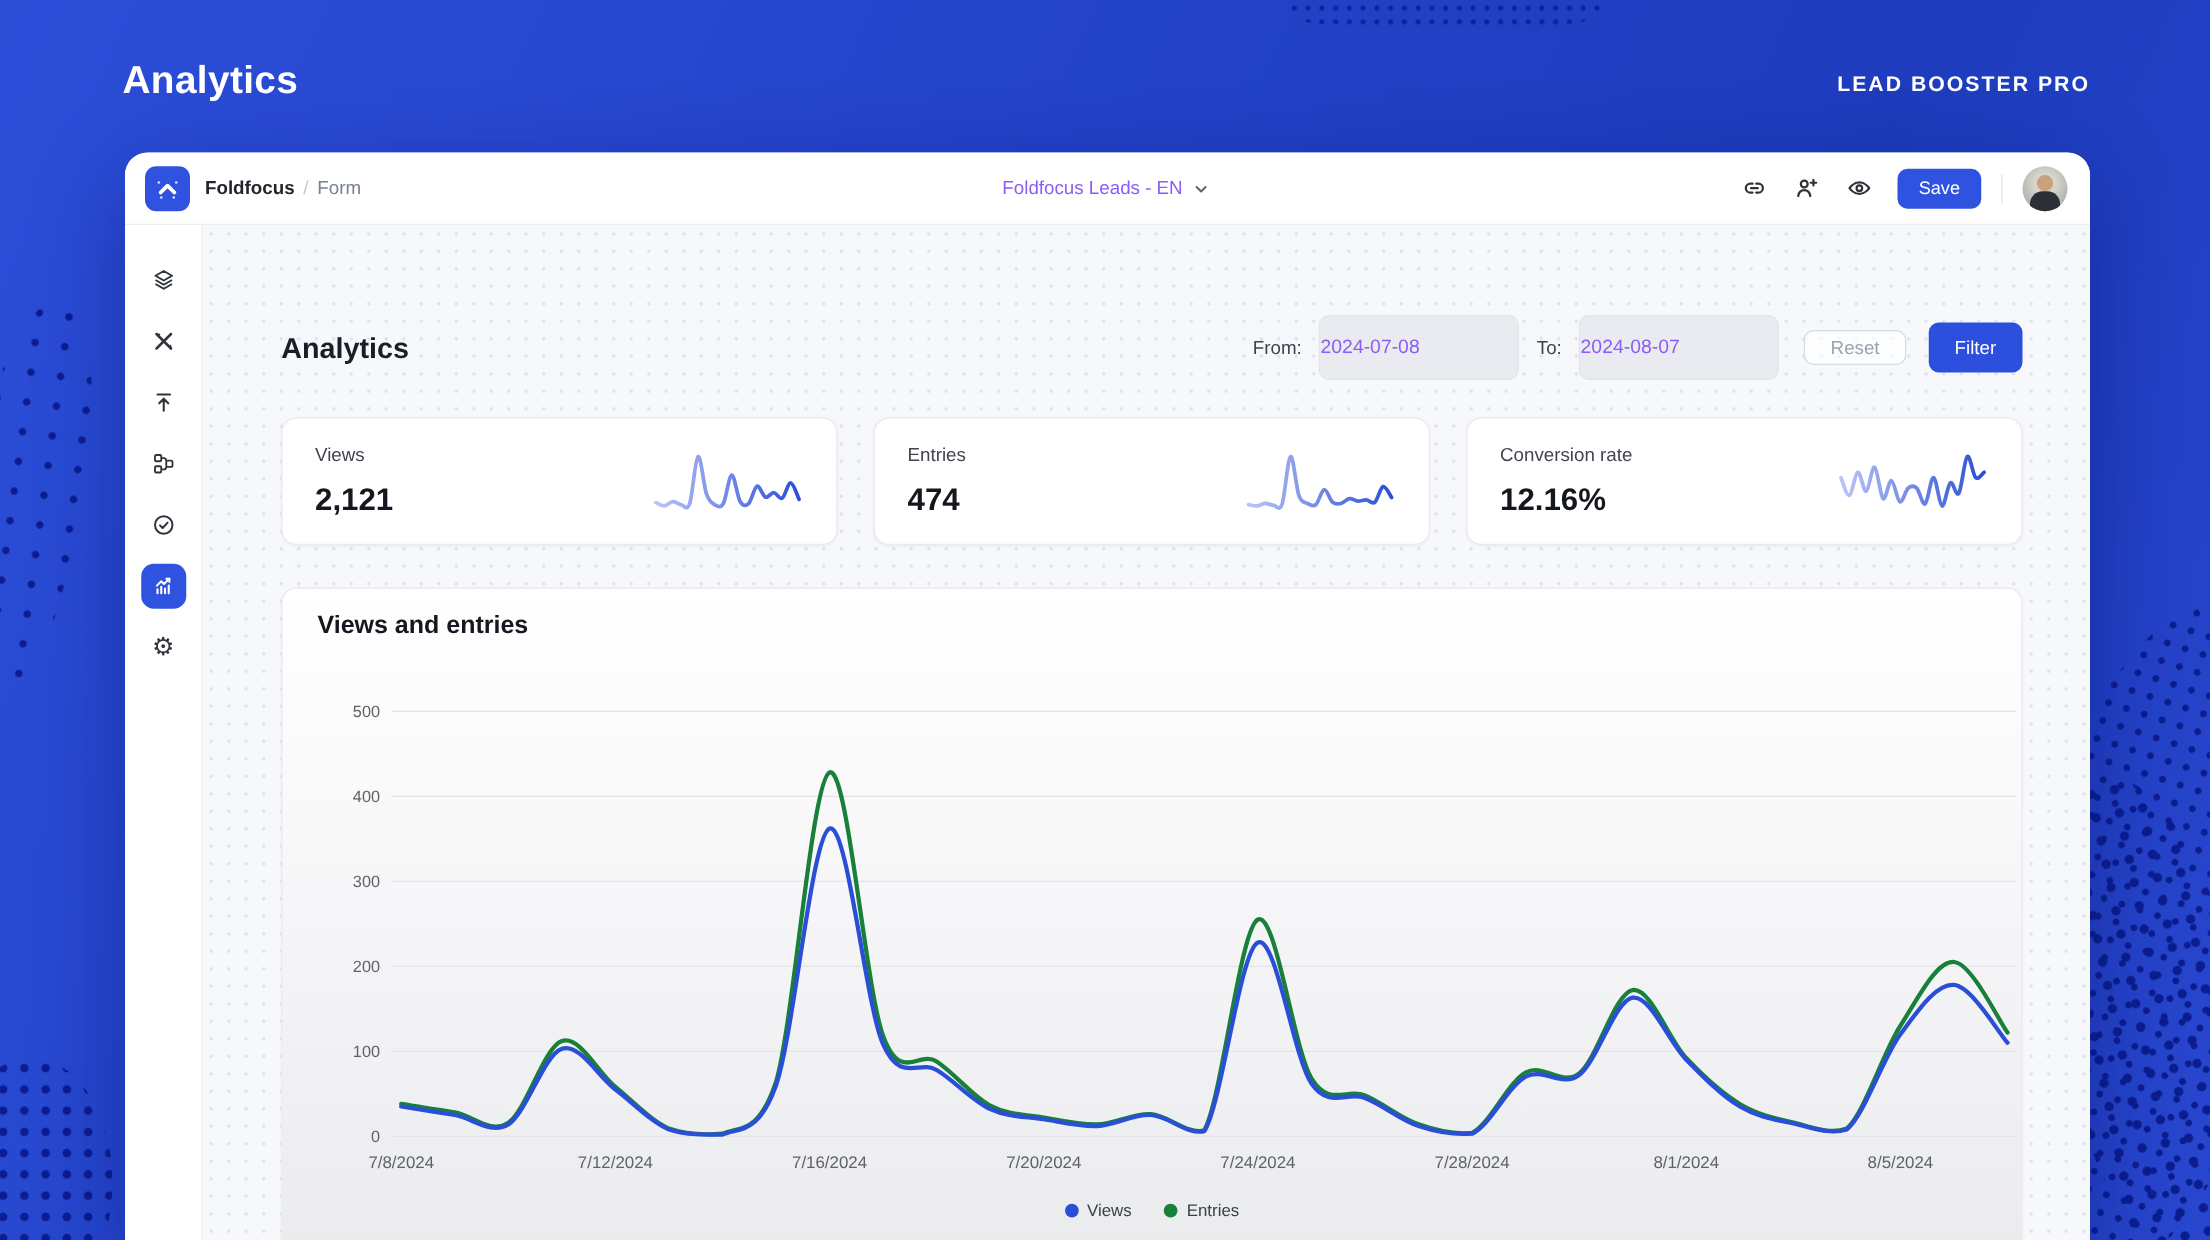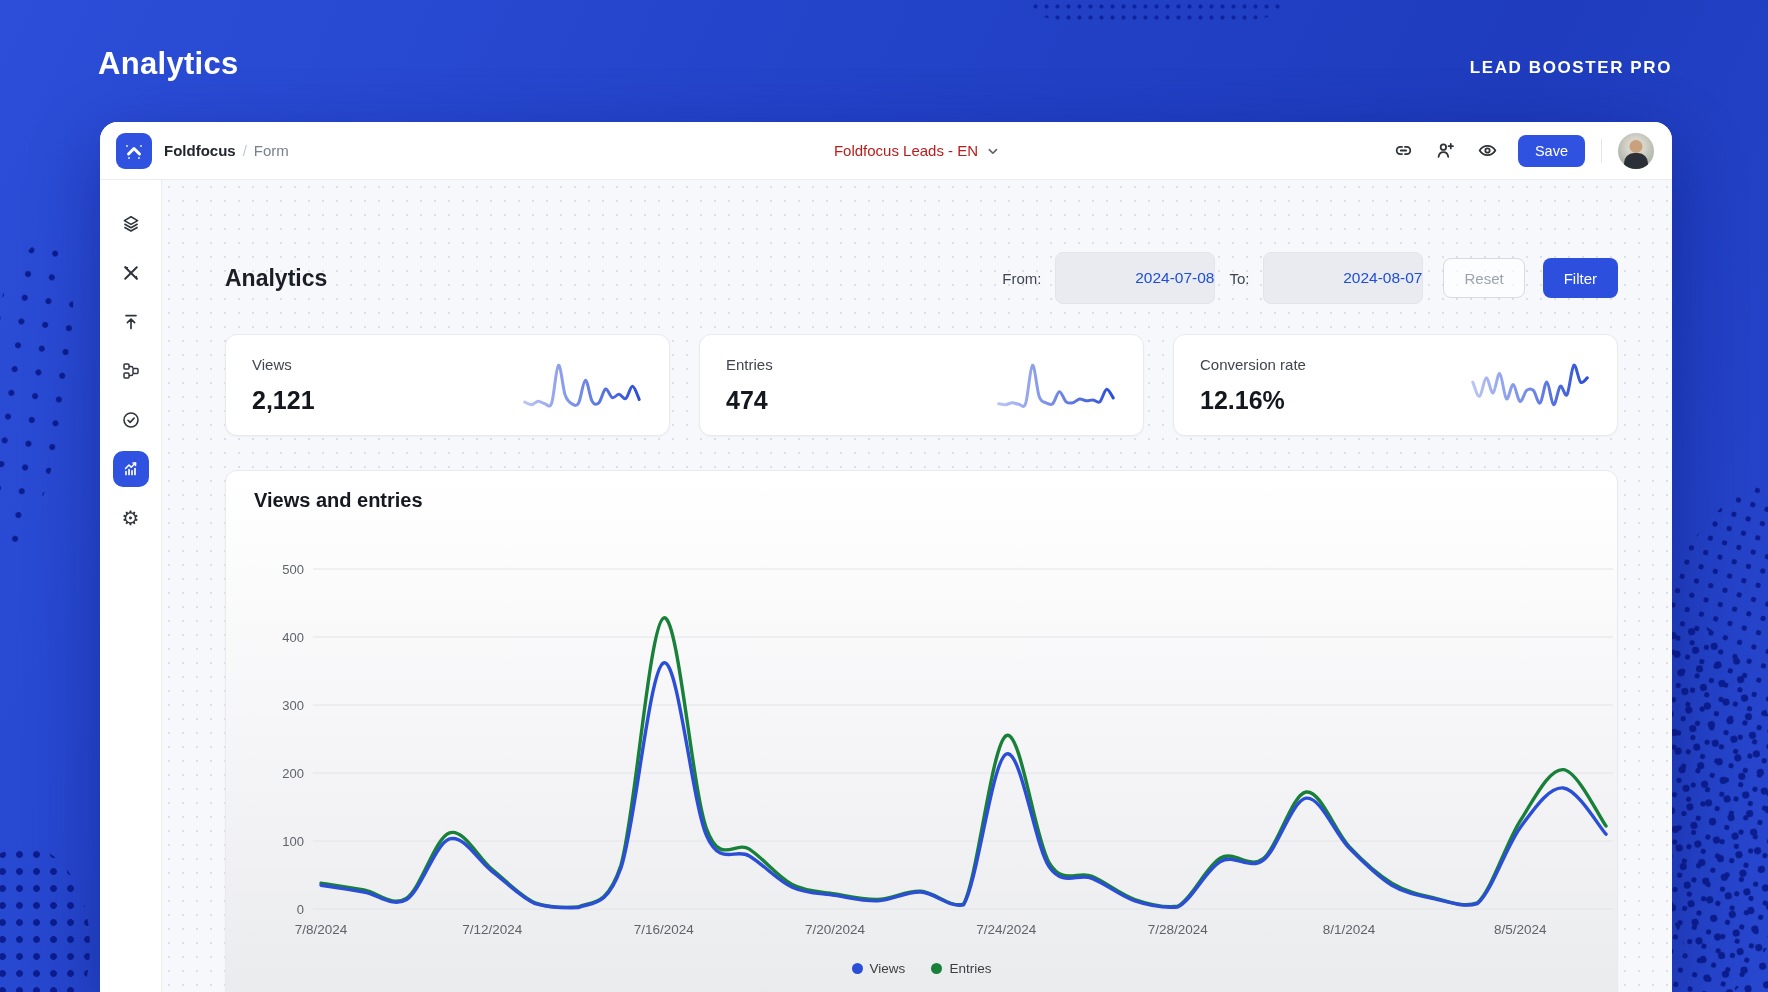--- a/index.html
+++ b/index.html
@@ -20,21 +20,21 @@
   
   .app-card { position:absolute; left:100px; top:122px; width:1572px; height:880px; background:#ffffff; border-radius:18px 18px 0 0; box-shadow:0 24px 70px rgba(8,20,110,.45); display:flex; flex-direction:column; overflow:hidden; }
 
   
   .app-header { height:58px; flex:0 0 58px; display:flex; align-items:center; position:relative; border-bottom:1px solid #ecedf1; padding:0 18px 0 16px; background:#fff; }
   .logo { width:36px; height:36px; border-radius:9px; background:#2f53e0; display:flex; align-items:center; justify-content:center; flex:0 0 36px; }
   .crumbs { display:flex; align-items:center; gap:7px; margin-left:12px; font-size:15px; }
   .crumb-app { color:#22252c; font-weight:700; }
   .crumb-sep { color:#c3c8d1; }
   .crumb-page { color:#76808f; }
-  .header-center { position:absolute; left:50%; transform:translateX(-50%); display:flex; align-items:center; gap:6px; font-size:15px; color:#b91c1c; font-weight:500; cursor:pointer;margin-left:32px; }
+  .header-center { position:absolute; left:50%; transform:translateX(-50%); display:flex; align-items:center; gap:6px; font-size:15px; color:#8b5cf6; font-weight:500; cursor:pointer; }
   .header-right { margin-left:auto; display:flex; align-items:center; gap:10px; }
   .icon-btn { width:32px; height:32px; display:flex; align-items:center; justify-content:center; border-radius:8px; cursor:pointer; }
   .save-btn { background:#2f53e0; color:#ffffff; font-size:14.5px; font-weight:500; border:none; border-radius:8px; padding:8px 17px; margin-left:4px; cursor:pointer; font-family:inherit; }
   .v-divider { width:1px; height:24px; background:#e3e5ea; margin:0 6px; }
   .avatar { width:36px; height:36px; border-radius:50%; overflow:hidden; background:radial-gradient(circle at 50% 38%, #d8d4cb 0 30%, #b9beb4 60%, #9aa39b 100%); position:relative; cursor:pointer; flex:0 0 36px; }
   .avatar::before { content:""; position:absolute; left:50%; top:22%; transform:translateX(-50%); width:13px; height:13px; border-radius:50%; background:#caa17d; }
   .avatar::after { content:""; position:absolute; left:50%; top:56%; transform:translateX(-50%); width:24px; height:20px; border-radius:10px 10px 0 0; background:#2b3038; }
 
   
   .app-body { flex:1; display:flex; min-height:0; }
@@ -42,22 +42,22 @@
   .rail-btn { width:36px; height:36px; border-radius:10px; display:flex; align-items:center; justify-content:center; cursor:pointer; color:#30343b; }
   .rail-btn.active { background:#2f53e0; color:#ffffff; }
   .gear-glyph { font-size:20px; line-height:1; color:#30343b; }
 
   .content { flex:1; position:relative; background-color:#f7f8fb; background-image:radial-gradient(#dcdfe7 1.1px, transparent 1.4px); background-size:14px 14px; padding:66px 54px 0 63px; overflow:hidden; }
 
   .heading-row { height:64px; display:flex; align-items:center; justify-content:space-between; }
   .page-heading { font-size:23px; font-weight:700; color:#1b1e27; }
   .filters { display:flex; align-items:center; gap:14px; }
   .filter-label { font-size:15px; color:#3f4450; font-weight:500; }
-  .date-input { width:160px; height:52px; background:#e9ebf1; border:1px solid #e2e4ea; border-radius:8px; font-size:15.5px; color:#1d4ed8; font-family:inherit; text-align:right; }
-  .reset-btn { height:40px; padding:0 20px; background:rgba(255,255,255,.65); border:1px solid #d6dae1; border-radius:8px; color:#9ba3b0; font-size:15px; font-family:inherit; cursor:pointer; margin-left:6px; }
+  .date-input { width:160px; height:52px; background:#e9ebf1; border:1px solid #e2e4ea; border-radius:8px; font-size:15.5px; color:#8b5cf6; font-family:inherit; text-align:left; }
+  .reset-btn { height:28px; padding:0 20px; background:rgba(255,255,255,.65); border:1px solid #d6dae1; border-radius:8px; color:#9ba3b0; font-size:15px; font-family:inherit; cursor:pointer; margin-left:6px; }
   .filter-btn { height:40px; padding:0 21px; background:#2c4fdd; border:none; border-radius:8px; color:#fff; font-size:15px; font-family:inherit; cursor:pointer; margin-left:4px; }
 
   .stats-row { display:flex; gap:29px; margin-top:24px; }
   .stat-card { flex:1; height:102px; background:#ffffff; border:1px solid #e8eaef; border-radius:12px; box-shadow:0 1px 2px rgba(16,24,40,.04); display:flex; align-items:center; justify-content:space-between; padding:0 26px; }
   .stat-label { font-size:15px; color:#40454f; }
   .stat-value { font-size:25px; font-weight:700; color:#14171e; margin-top:13px; }
   .spark { width:122px; height:60px; }
 
   .chart-card { margin-top:34px; height:560px; background:linear-gradient(180deg,#ffffff 0%,#f6f6f8 45%,#e9eaec 100%); border:1px solid #e8eaef; border-radius:12px; box-shadow:0 1px 2px rgba(16,24,40,.04); position:relative; }
   .chart-title { position:absolute; left:28px; top:18px; font-size:20px; font-weight:700; color:#15181f; }

